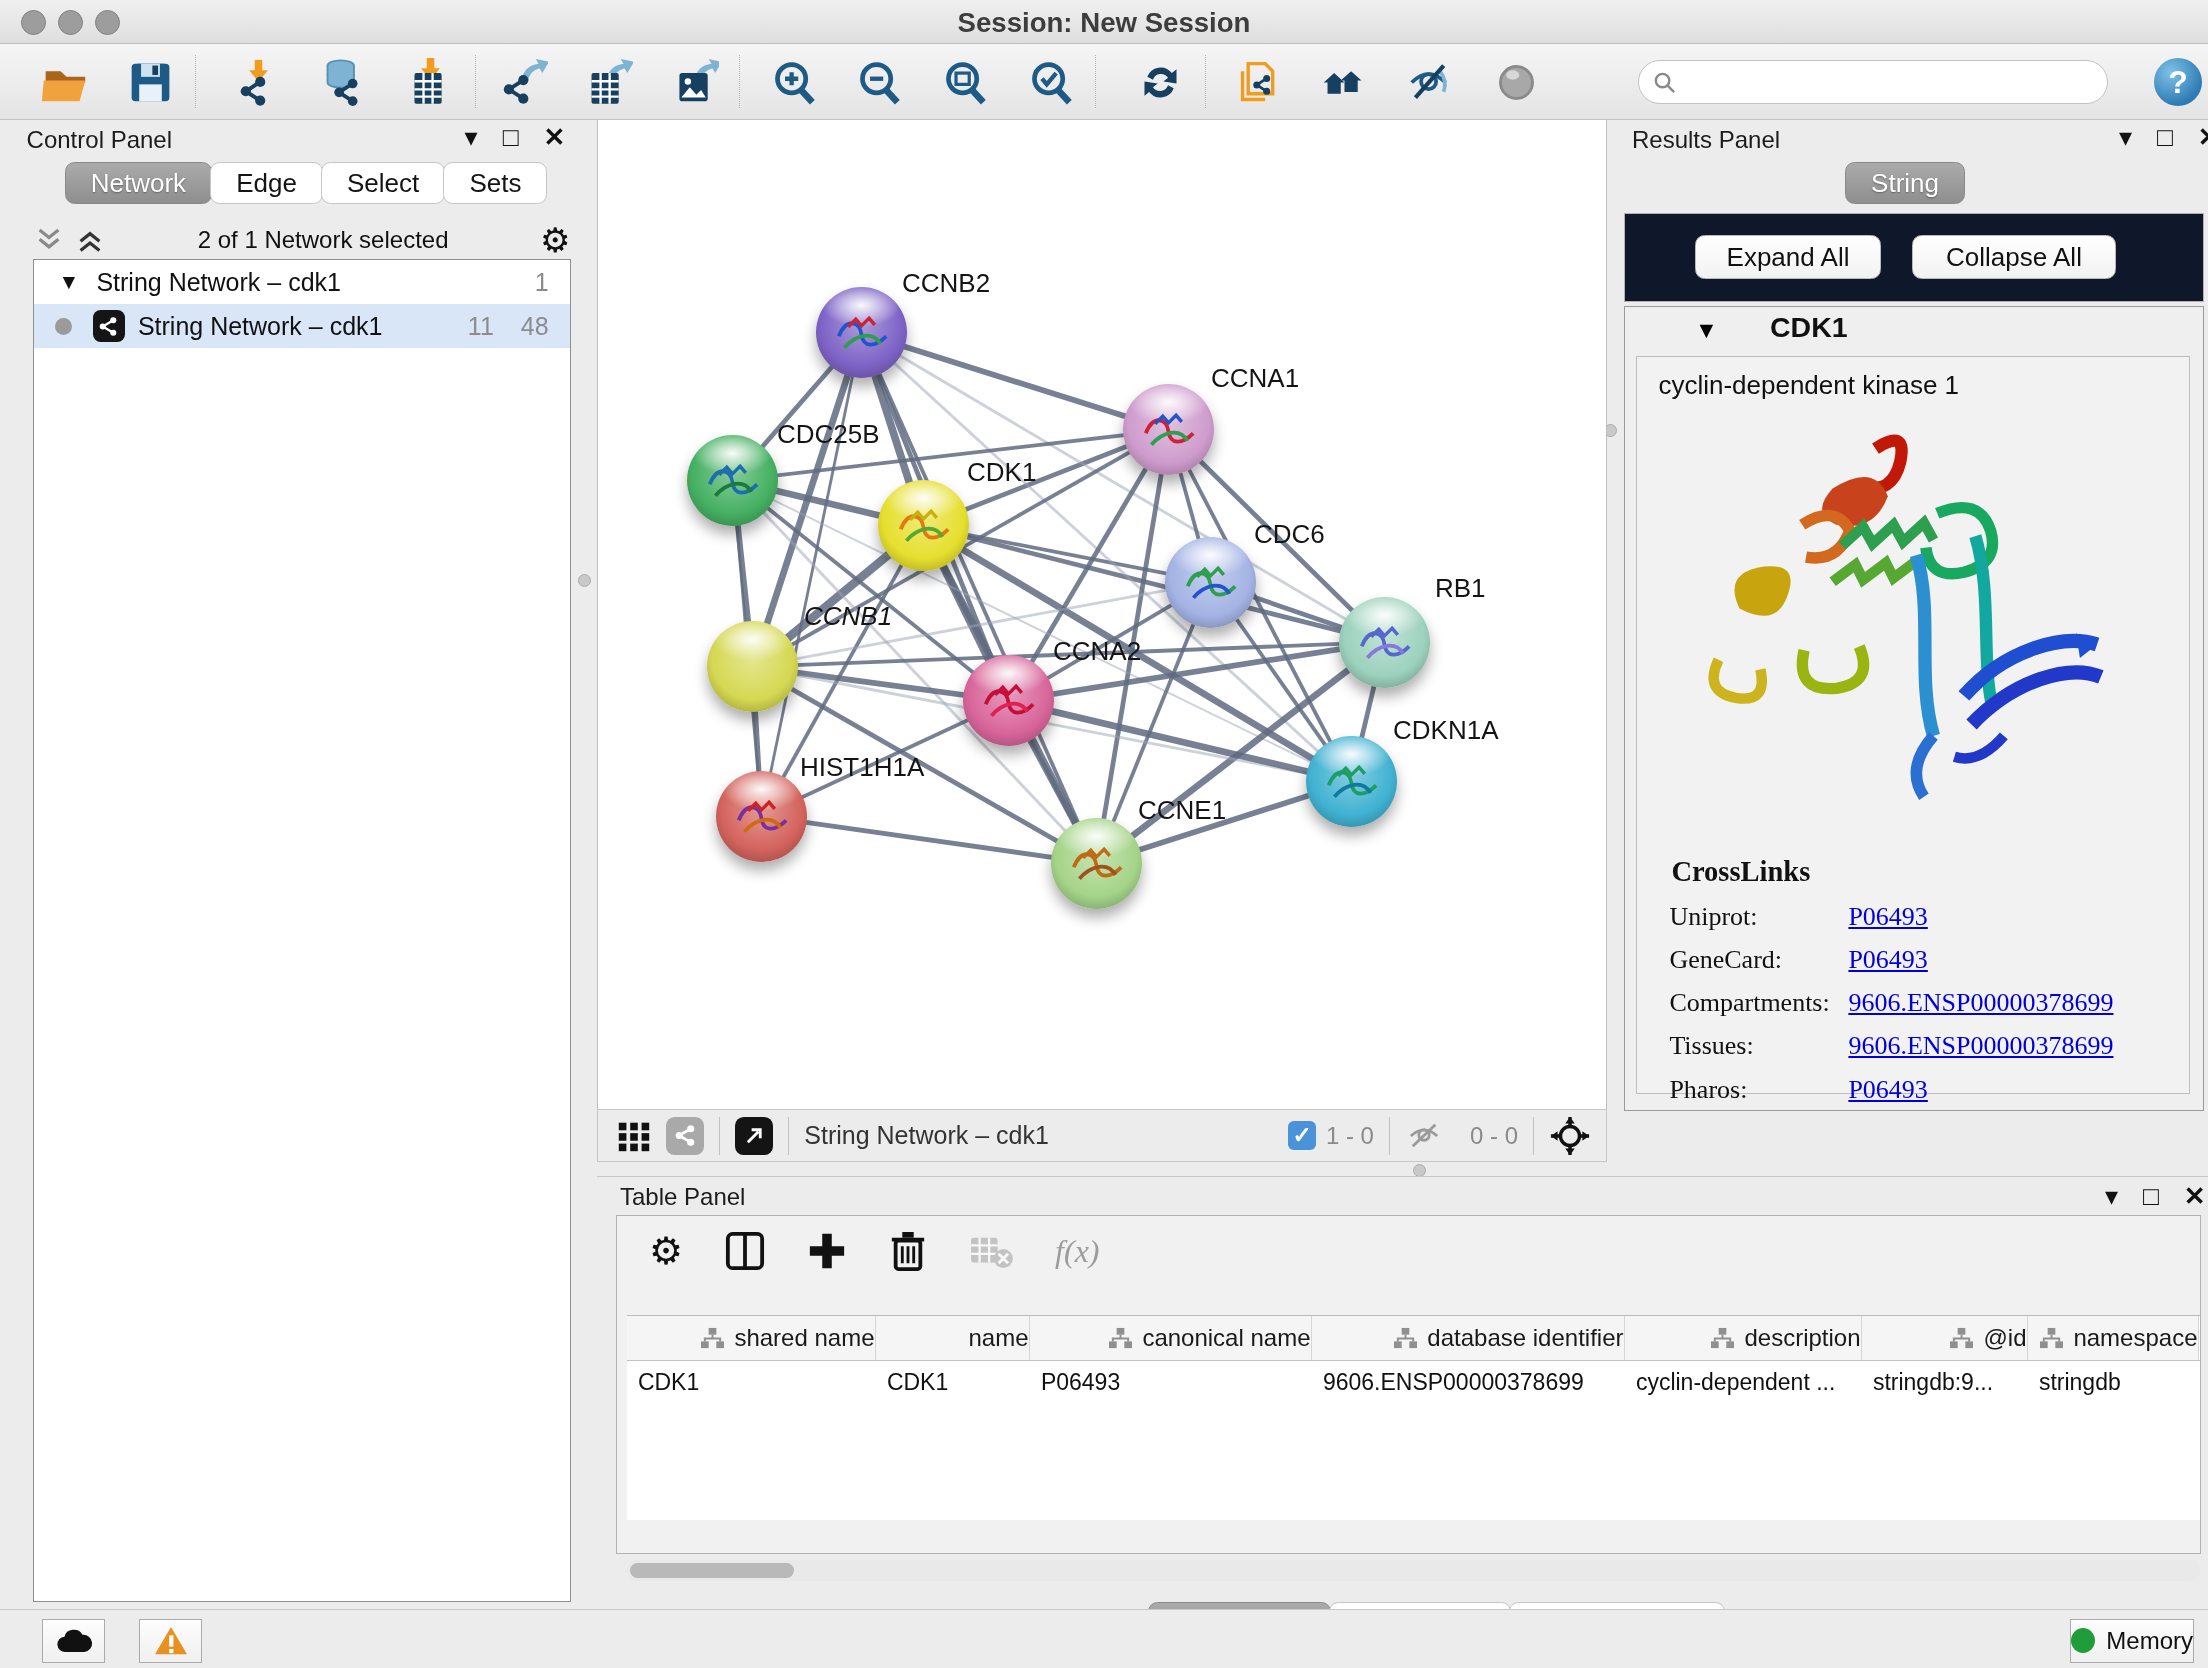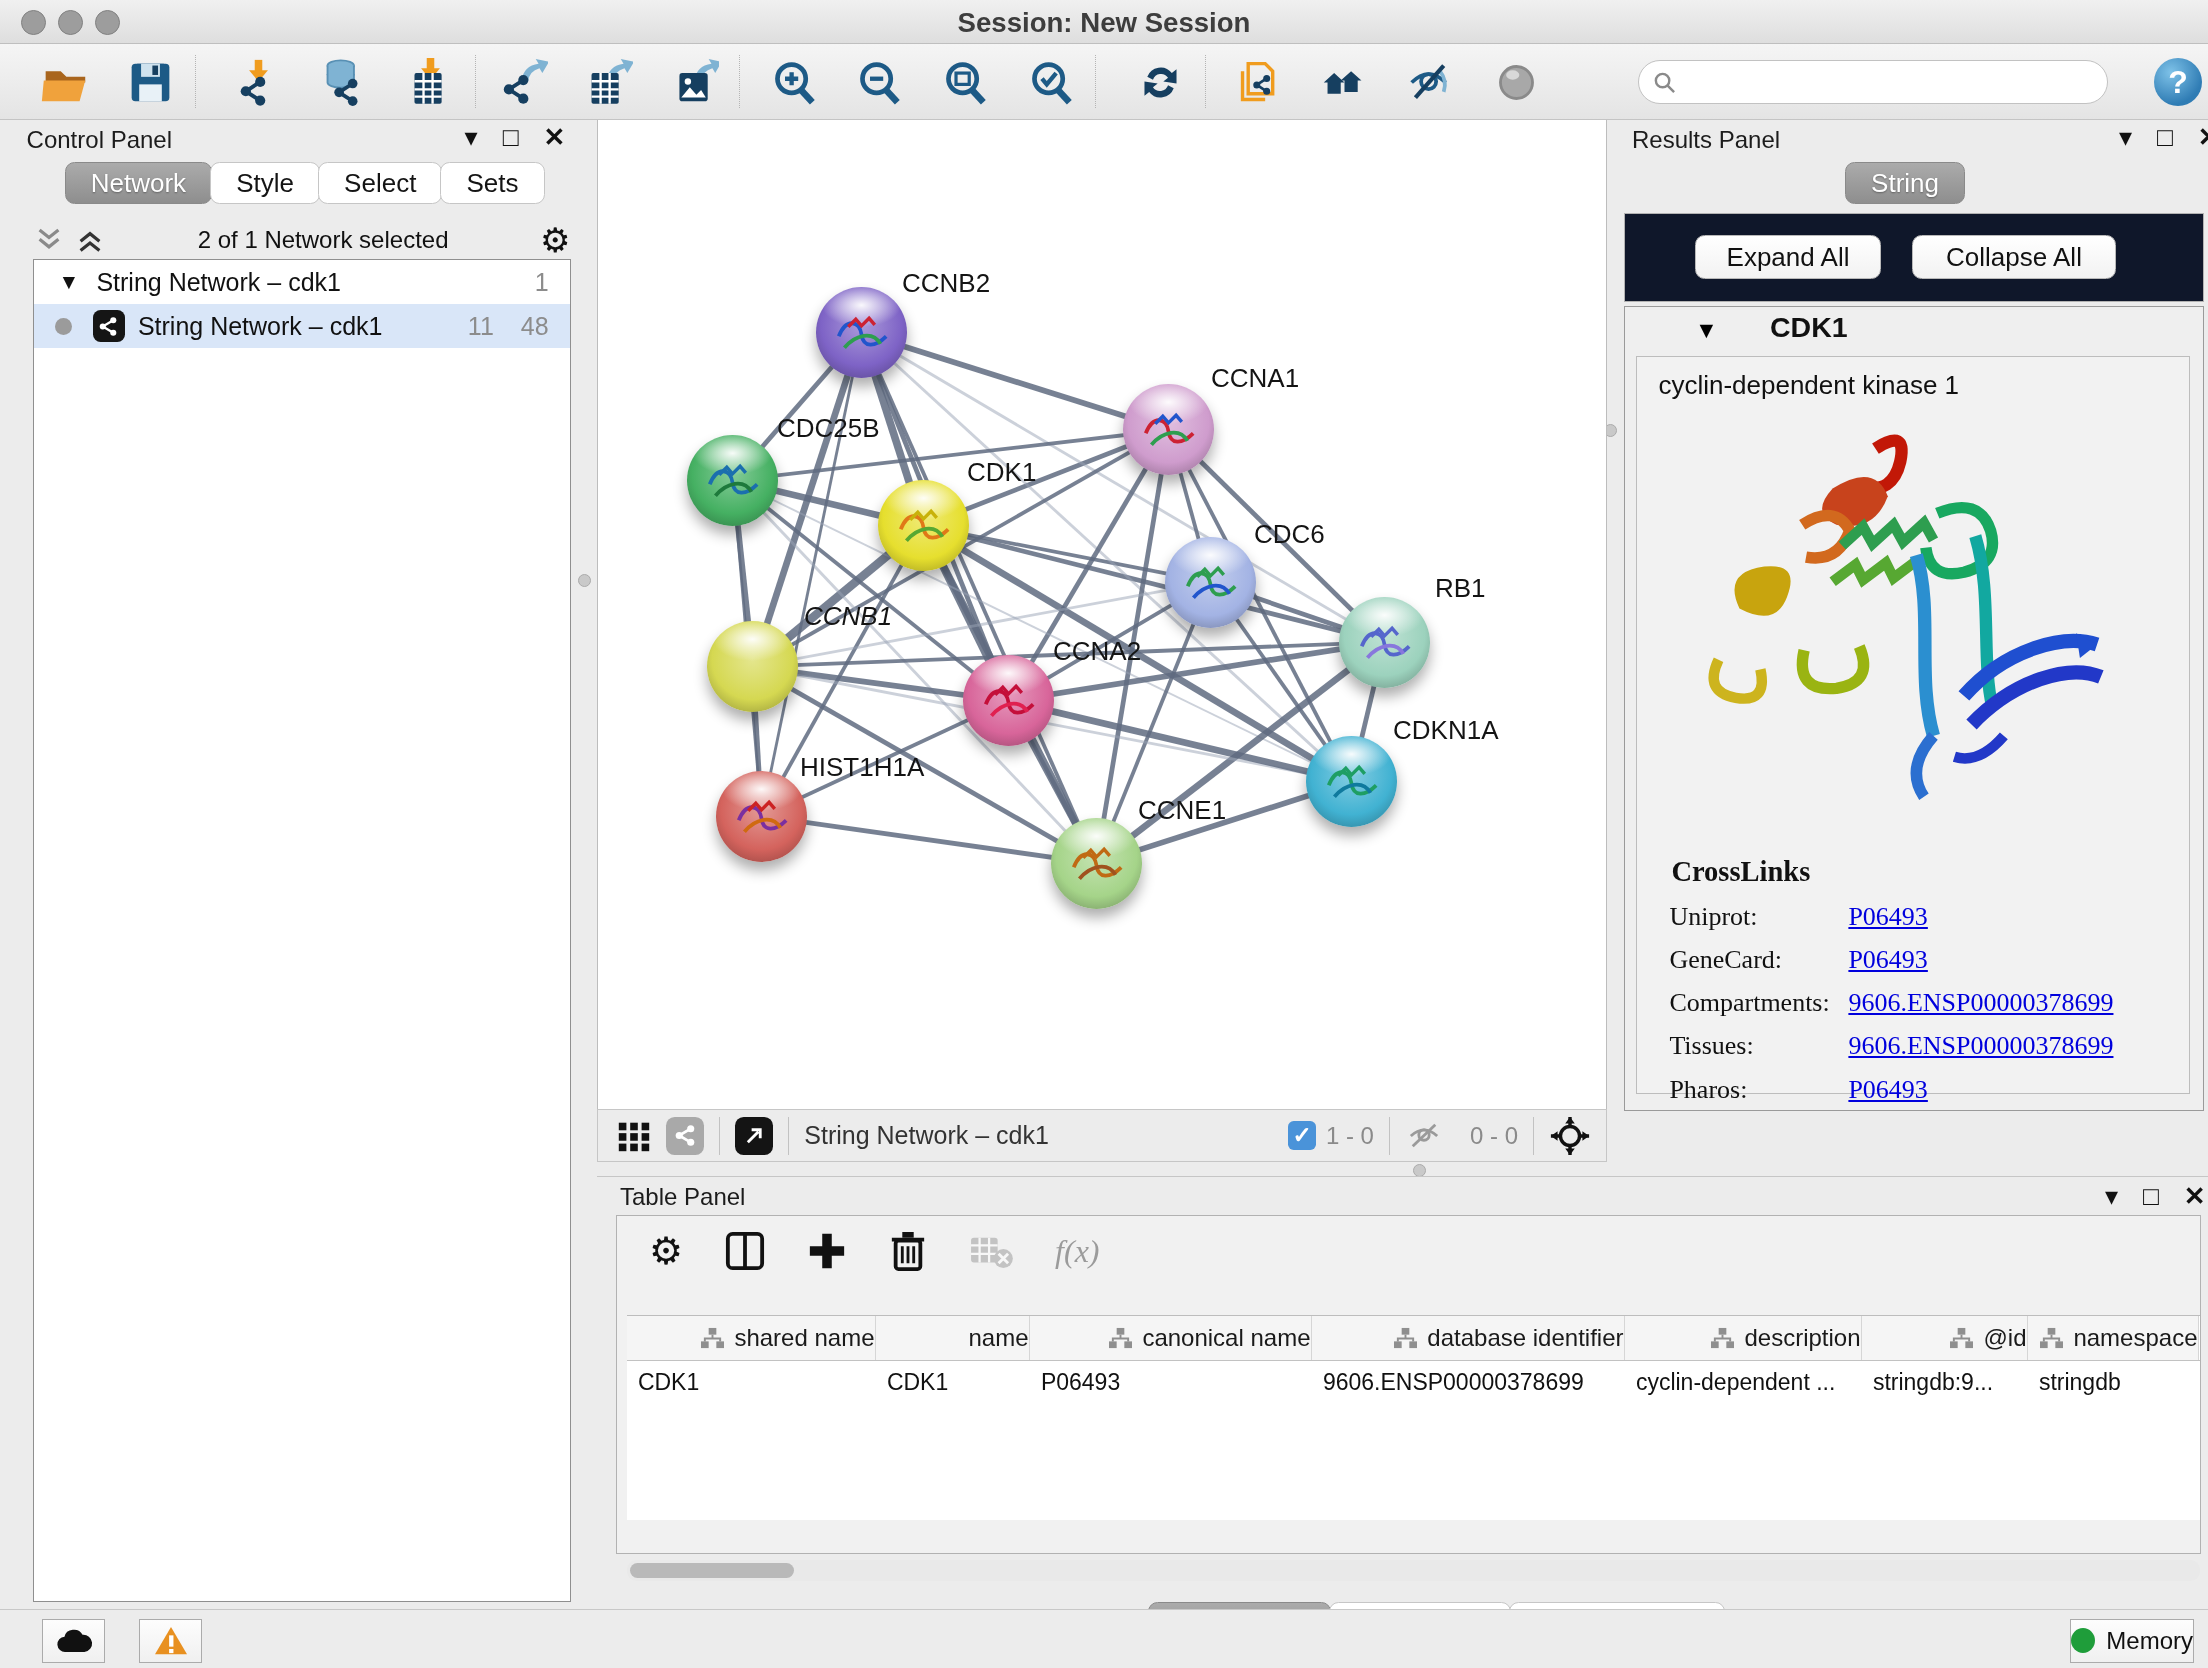--- a/index.html
+++ b/index.html
@@ -286,21 +286,21 @@
 
 <div id="control-panel" class="abs">
   <div class="abs" style="left:19px; top:1.9px;"><span class="panel-title">Control Panel</span></div>
   <div class="abs panel-hbox" style="left:457px; top:0px;">
     <span class="ph-ic">▾</span>
     <span class="ph-ic" style="font-weight:700">□</span>
     <span class="ph-ic" style="font-weight:900">✕</span>
   </div>
   <div class="abs" id="cp-tabs" style="left:59px; top:38px; display:flex;">
       <div class="tab sel">Network</div>
-      <div class="tab">Style</div>
+      <div class="tab">Edge</div>
       <div class="tab">Select</div>
       <div class="tab">Sets</div>
     </div>
   <div class="abs" style="left:25px; top:99px; width:538px; display:flex; align-items:center;">
     <svg width="32" height="28.5" viewBox="0 0 34 30">
       <path d="M7,4 l10,8 l10,-8 M7,14 l10,8 l10,-8" fill="none" stroke="#8a8a8a" stroke-width="3.4"></path>
     </svg>
     <svg width="32" height="28.5" viewBox="0 0 34 30" style="margin-left:9.5px">
       <path d="M7,26 l10,-8 l10,8 M7,16 l10,-8 l10,8" fill="none" stroke="#333" stroke-width="3.4"></path>
     </svg>
@@ -402,21 +402,21 @@
         </svg>
       </div>
       <div class="nlabel" style="left: 613px; top: 243px;">CCNA1</div>
       <div class="nnode" style="left: 89px; top: 315px; width: 91px; height: 91px; background: radial-gradient(58% 32% at 50% 20%, rgba(255, 255, 255, 0.95), rgba(255, 255, 255, 0) 75%), radial-gradient(circle at 50% 42%, rgb(134, 204, 153), rgb(69, 176, 98) 58%, rgb(45, 114, 64) 98%);">
         <svg width="91" height="91" viewBox="0 0 96 96">
       <path d="M24,52 C32,32 46,36 48,50 S62,64 74,52" fill="none" stroke="#1b6fae" stroke-width="4"></path>
       <path d="M30,64 C42,50 60,46 68,60" fill="none" stroke="#1e7a3c" stroke-width="4"></path>
       <path d="M34,42 l8,-8 l6,7 l8,-8 l6,7" fill="none" stroke="#1b6fae" stroke-width="3.6"></path>
         </svg>
       </div>
-      <div class="nlabel" style="left: 179px; top: 293px;">CDC25B</div>
+      <div class="nlabel" style="left: 179px; top: 299px;">CDC25B</div>
       <div class="nnode" style="left: 280px; top: 360px; width: 91px; height: 91px; background: radial-gradient(58% 32% at 50% 20%, rgba(255, 255, 255, 0.95), rgba(255, 255, 255, 0) 75%), radial-gradient(circle at 50% 42%, rgb(239, 234, 119), rgb(230, 223, 46) 58%, rgb(150, 145, 30) 98%);">
         <svg width="91" height="91" viewBox="0 0 96 96">
       <path d="M24,52 C32,32 46,36 48,50 S62,64 74,52" fill="none" stroke="#e07818" stroke-width="4"></path>
       <path d="M30,64 C42,50 60,46 68,60" fill="none" stroke="#57a832" stroke-width="4"></path>
       <path d="M34,42 l8,-8 l6,7 l8,-8 l6,7" fill="none" stroke="#c8b20a" stroke-width="3.6"></path>
         </svg>
       </div>
       <div class="nlabel" style="left: 369px; top: 337px;">CDK1</div>
       <div class="nnode" style="left: 567px; top: 417px; width: 91px; height: 91px; background: radial-gradient(58% 32% at 50% 20%, rgba(255, 255, 255, 0.95), rgba(255, 255, 255, 0) 75%), radial-gradient(circle at 50% 42%, rgb(195, 206, 237), rgb(163, 179, 228) 58%, rgb(106, 116, 148) 98%);">
         <svg width="91" height="91" viewBox="0 0 96 96">

